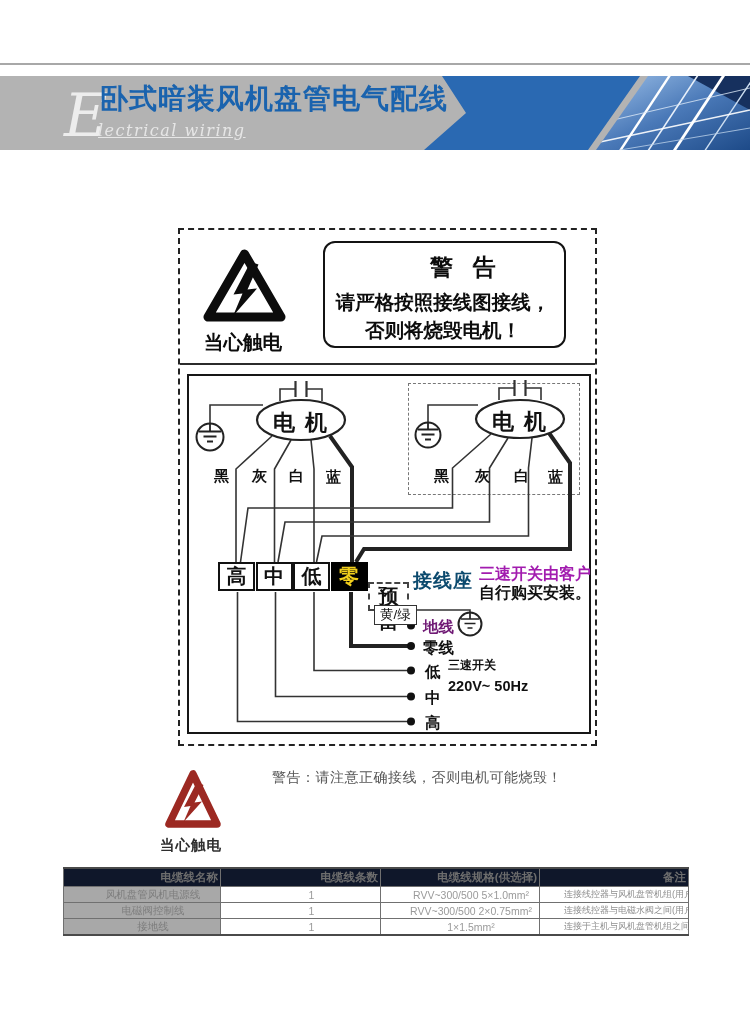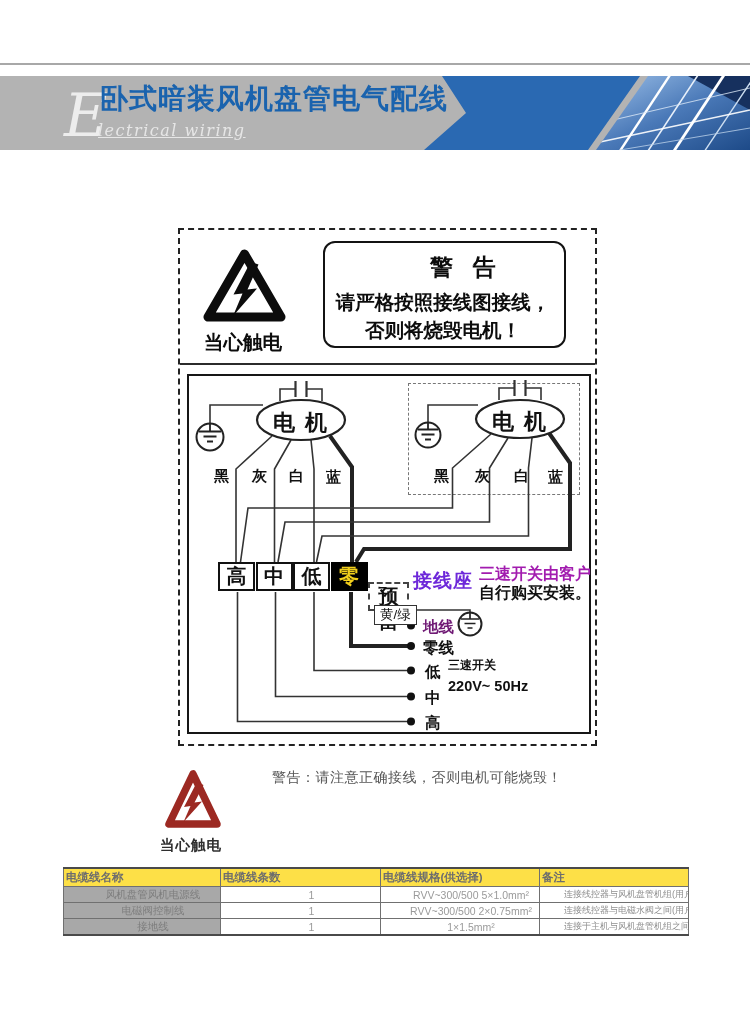--- a/index.html
+++ b/index.html
@@ -8,21 +8,21 @@
   .a{position:absolute;white-space:nowrap;}
   .b{font-weight:bold;}
   .ctr{text-align:center;}
   #band{position:absolute;left:0;top:76px;width:750px;height:74px;background:#b3b3b3;}
   #hairline{position:absolute;left:0;top:63px;width:750px;height:2px;background:#a8a8a8;}
   .serifit{font-family:"DejaVu Serif",serif;font-style:italic;}
   .tbox{position:absolute;height:25px;line-height:25px;text-align:center;
         border:2.5px solid #111;background:#fff;font-weight:bold;font-size:20px;color:#111;}
   table.cable{border-collapse:collapse;table-layout:fixed;width:625px;font-family:"Liberation Sans",sans-serif;}
   table.cable td,table.cable th{border:1px solid #707070;overflow:hidden;white-space:nowrap;padding:0 2px;}
-  table.cable th{background:#fde047;color:#6d6d6d;font-size:11.5px;height:17px;font-weight:bold;text-align:left;}
+  table.cable th{background:#0f172a;color:#6d6d6d;font-size:11.5px;height:17px;font-weight:bold;text-align:right;}
   table.cable td{background:#fff;color:#9a9a9a;font-size:10.5px;height:15px;text-align:center;padding-left:24px;}
   table.cable td.c1{background:#a8a8a8;color:#7e7e7e;}
   table.cable td.c4{font-size:9px;color:#8f8f8f;}
   table.cable{border-top:2px solid #4a4a4a;border-bottom:2px solid #4a4a4a;}
   svg{display:block;}
 </style>
 </head>
 <body>
 
 <div id="page">
@@ -151,21 +151,21 @@
   <div class="a b" style="left:475px;top:467px;font-size:15px;color:#111;">灰</div>
   <div class="a b" style="left:514px;top:467px;font-size:15px;color:#111;">白</div>
   <div class="a b" style="left:548px;top:468px;font-size:15px;color:#111;">蓝</div>
 
   <div class="tbox" style="left:218px;top:562px;width:33px;">高</div>
   <div class="tbox" style="left:255.5px;top:562px;width:33px;">中</div>
   <div class="tbox" style="left:293px;top:562px;width:33px;">低</div>
   <div class="tbox" style="left:330.5px;top:562px;width:33px;background:#000;border-color:#000;color:#f2cf1c;">零</div>
   <div class="tbox" style="left:368px;top:582px;width:37px;border:2.5px dashed #444;font-size:20px;text-align:center;">预留</div>
 
-  <div class="a b" style="left:413px;top:568px;font-size:19px;color:#6d28d9;letter-spacing:1px;">接线座</div>
+  <div class="a b" style="left:413px;top:568px;font-size:19px;color:#0c4a6e;letter-spacing:1px;">接线座</div>
   <div class="a b" style="left:479px;top:564px;font-size:16px;color:#a21caf;">三速开关由客户</div>
   <div class="a b" style="left:479px;top:583px;font-size:16px;color:#111;">自行购买安装。</div>
 
   <div class="a ctr" style="left:374px;top:605px;width:41px;height:18px;line-height:18px;border:1.5px solid #333;background:#fff;font-size:13.5px;color:#111;">黄/绿</div>
 
   <div class="a b" style="left:423px;top:617px;font-size:15.5px;color:#701a75;">地线</div>
   <div class="a b" style="left:423px;top:638px;font-size:15.5px;color:#111;">零线</div>
   <div class="a b" style="left:425px;top:662px;font-size:15.5px;color:#111;">低</div>
   <div class="a b" style="left:425px;top:688px;font-size:15.5px;color:#111;">中</div>
   <div class="a b" style="left:425px;top:713px;font-size:15.5px;color:#111;">高</div>

